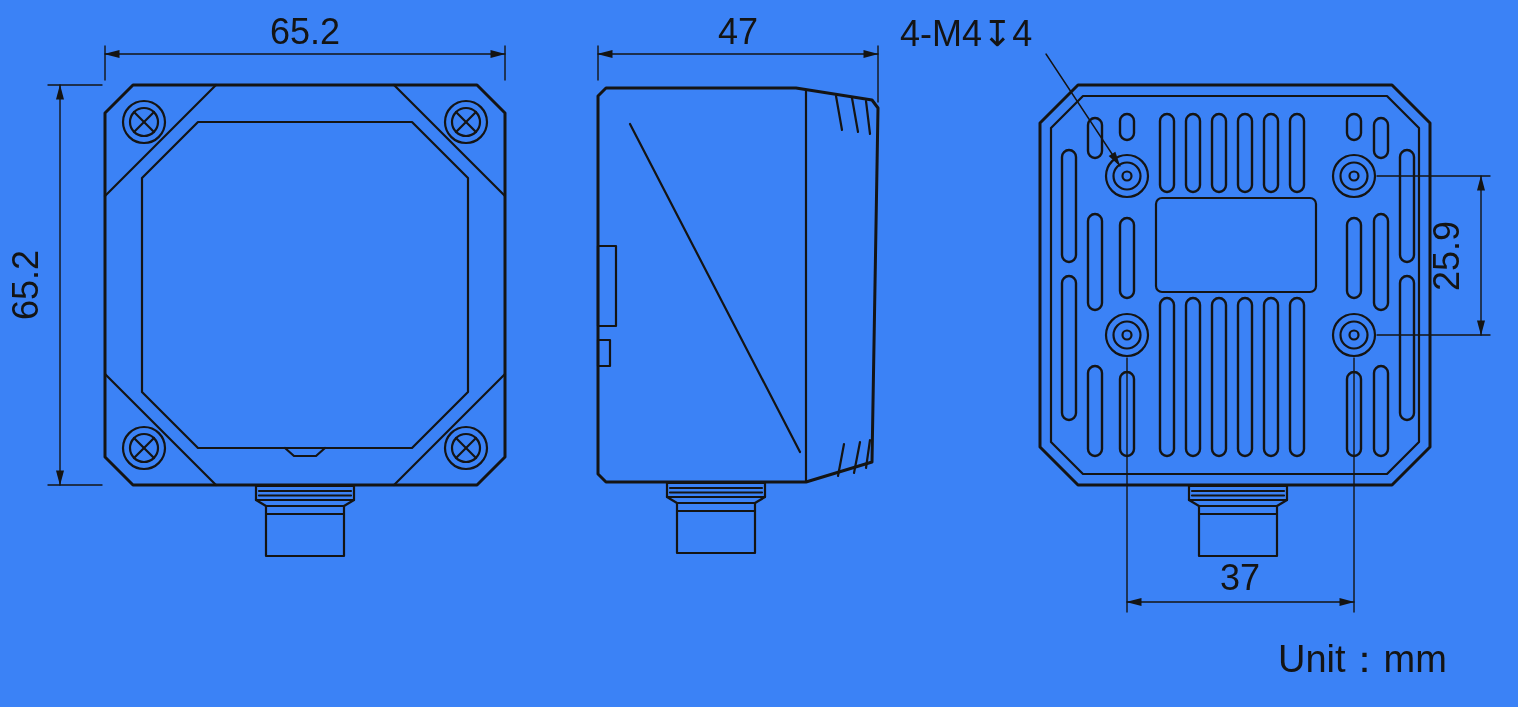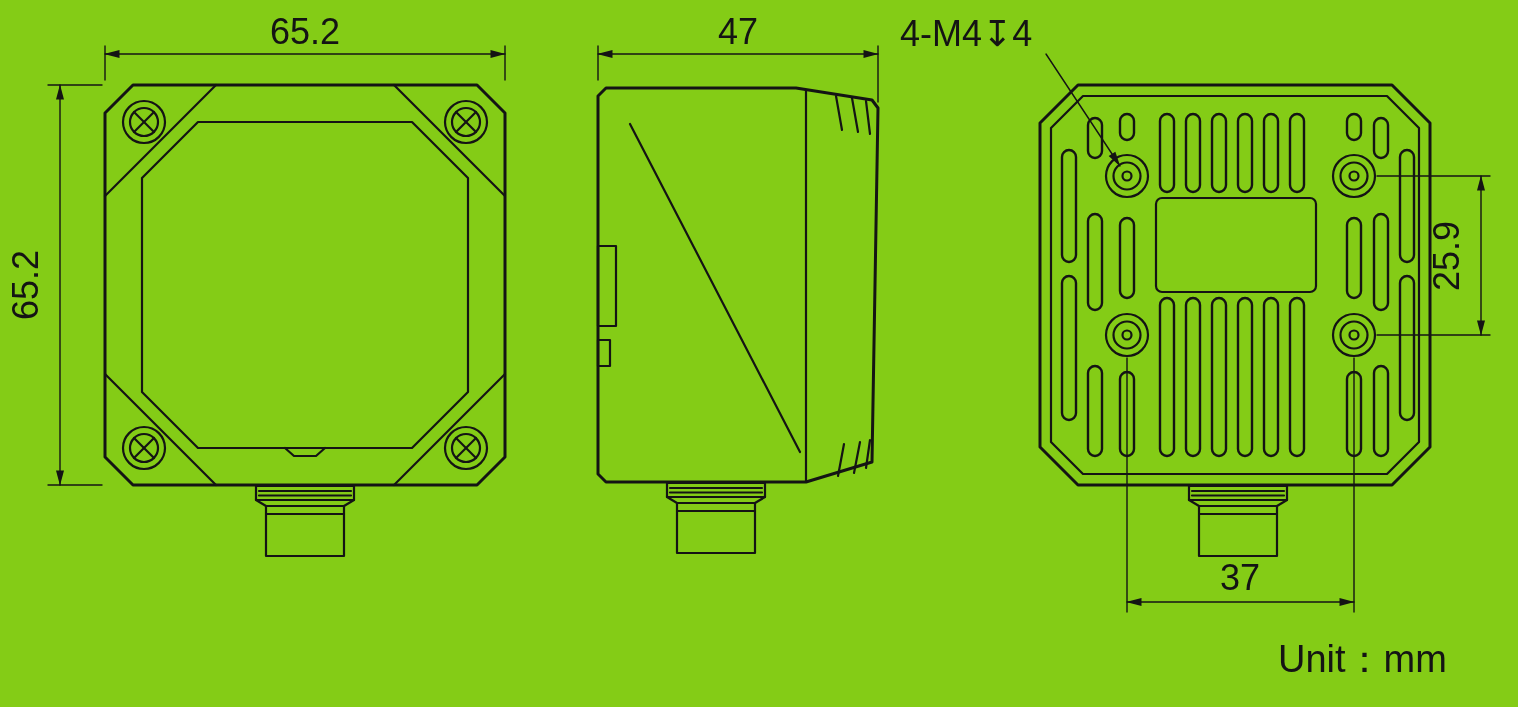--- a/index.html
+++ b/index.html
@@ -1,16 +1,16 @@
 <!DOCTYPE html>
 <html><head>
 <meta charset="utf-8">
 <style>
   html,body{margin:0;padding:0;background:#ffffff;}
-  .canvas{position:relative;width:1518px;height:707px;background:#84cc16;overflow:hidden;
+  .canvas{position:relative;width:1518px;height:707px;background:#3b82f6;overflow:hidden;
           font-family:"Liberation Sans","DejaVu Sans",sans-serif;text-align:center;}
   svg{display:block;}
   
   .o   {fill:none;stroke:#141414;stroke-width:3;stroke-linejoin:round;stroke-linecap:round;}
   .d   {fill:none;stroke:#141414;stroke-width:2.2;stroke-linejoin:round;stroke-linecap:round;}
   .rib {fill:none;stroke:#141414;stroke-width:2.4;}
   
   .dim {fill:none;stroke:#141414;stroke-width:1.4;stroke-linecap:round;}
   .arrowhead{fill:#141414;stroke:none;}
   text.dimtxt {font-family:"Liberation Sans","DejaVu Sans",sans-serif;font-size:36px;fill:#141414;}

